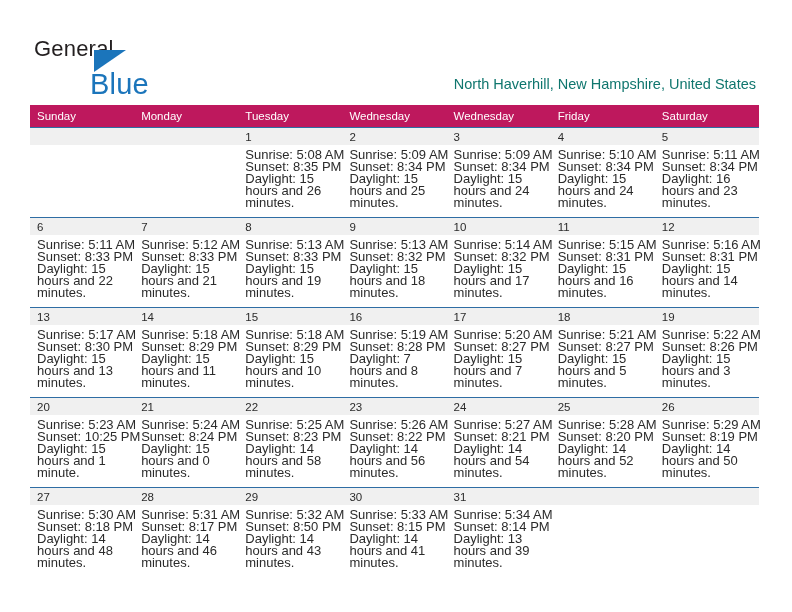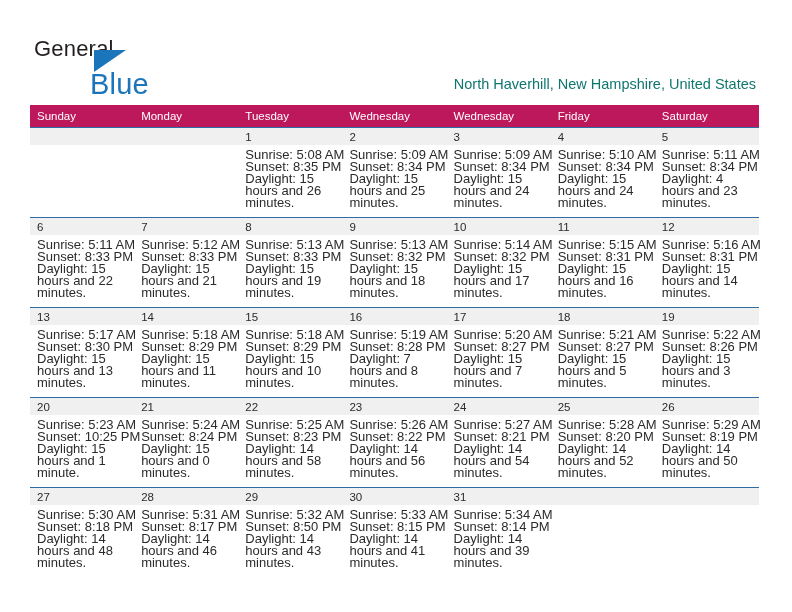--- a/index.html
+++ b/index.html
@@ -215,21 +215,21 @@
                   <div class="daylight">Daylight: 15 hours and 24 minutes.</div>
                 </div>
               </div>
             </td>
             <td>
               <div class="cell">
                 <div class="daynum-strip">5</div>
                 <div class="info">
                   <div>Sunrise: 5:11 AM</div>
                   <div>Sunset: 8:34 PM</div>
-                  <div class="daylight">Daylight: 4 hours and 23 minutes.</div>
+                  <div class="daylight">Daylight: 16 hours and 23 minutes.</div>
                 </div>
               </div>
             </td>
           </tr>
           <tr class="week">
             <td>
               <div class="cell">
                 <div class="daynum-strip">6</div>
                 <div class="info">
                   <div>Sunrise: 5:11 AM</div>
@@ -483,21 +483,21 @@
                   <div class="daylight">Daylight: 14 hours and 41 minutes.</div>
                 </div>
               </div>
             </td>
             <td>
               <div class="cell">
                 <div class="daynum-strip">31</div>
                 <div class="info">
                   <div>Sunrise: 5:34 AM</div>
                   <div>Sunset: 8:14 PM</div>
-                  <div class="daylight">Daylight: 14 hours and 39 minutes.</div>
+                  <div class="daylight">Daylight: 13 hours and 39 minutes.</div>
                 </div>
               </div>
             </td>
             <td>
               <div class="cell empty">
                 <div class="daynum-strip"></div>
               </div>
             </td>
             <td>
               <div class="cell empty">

